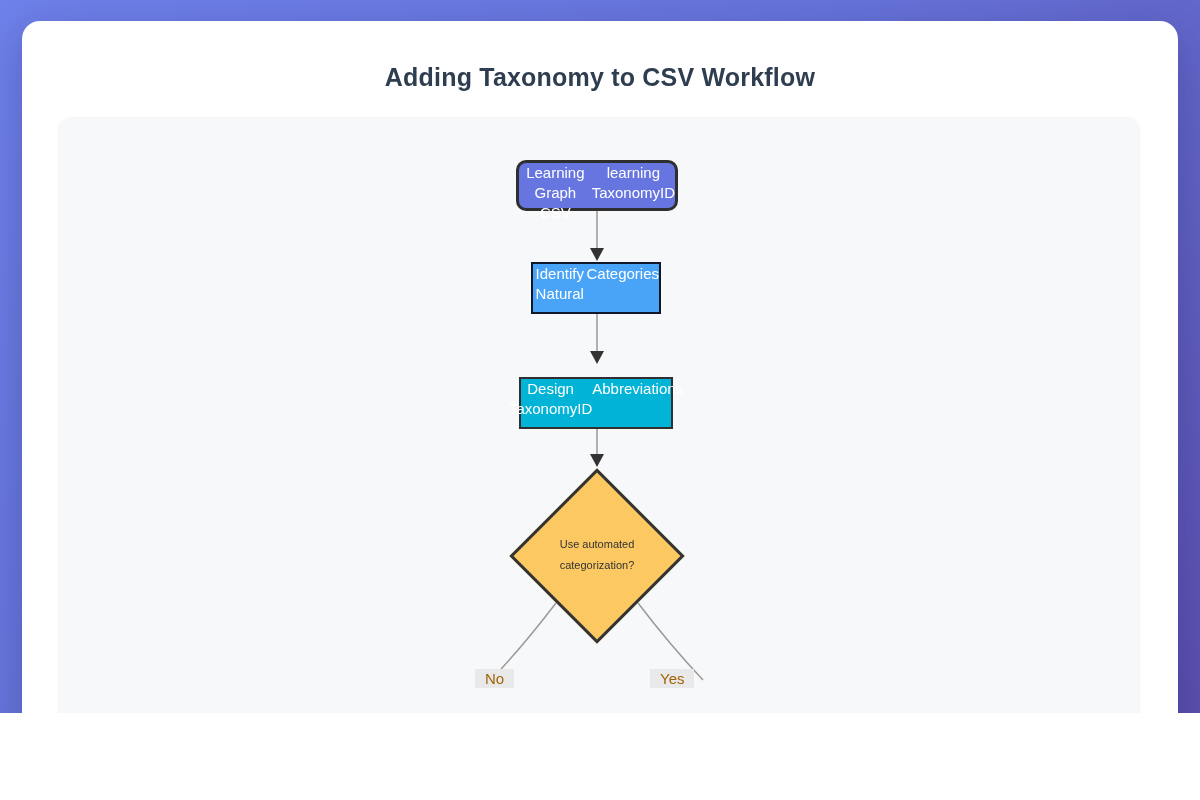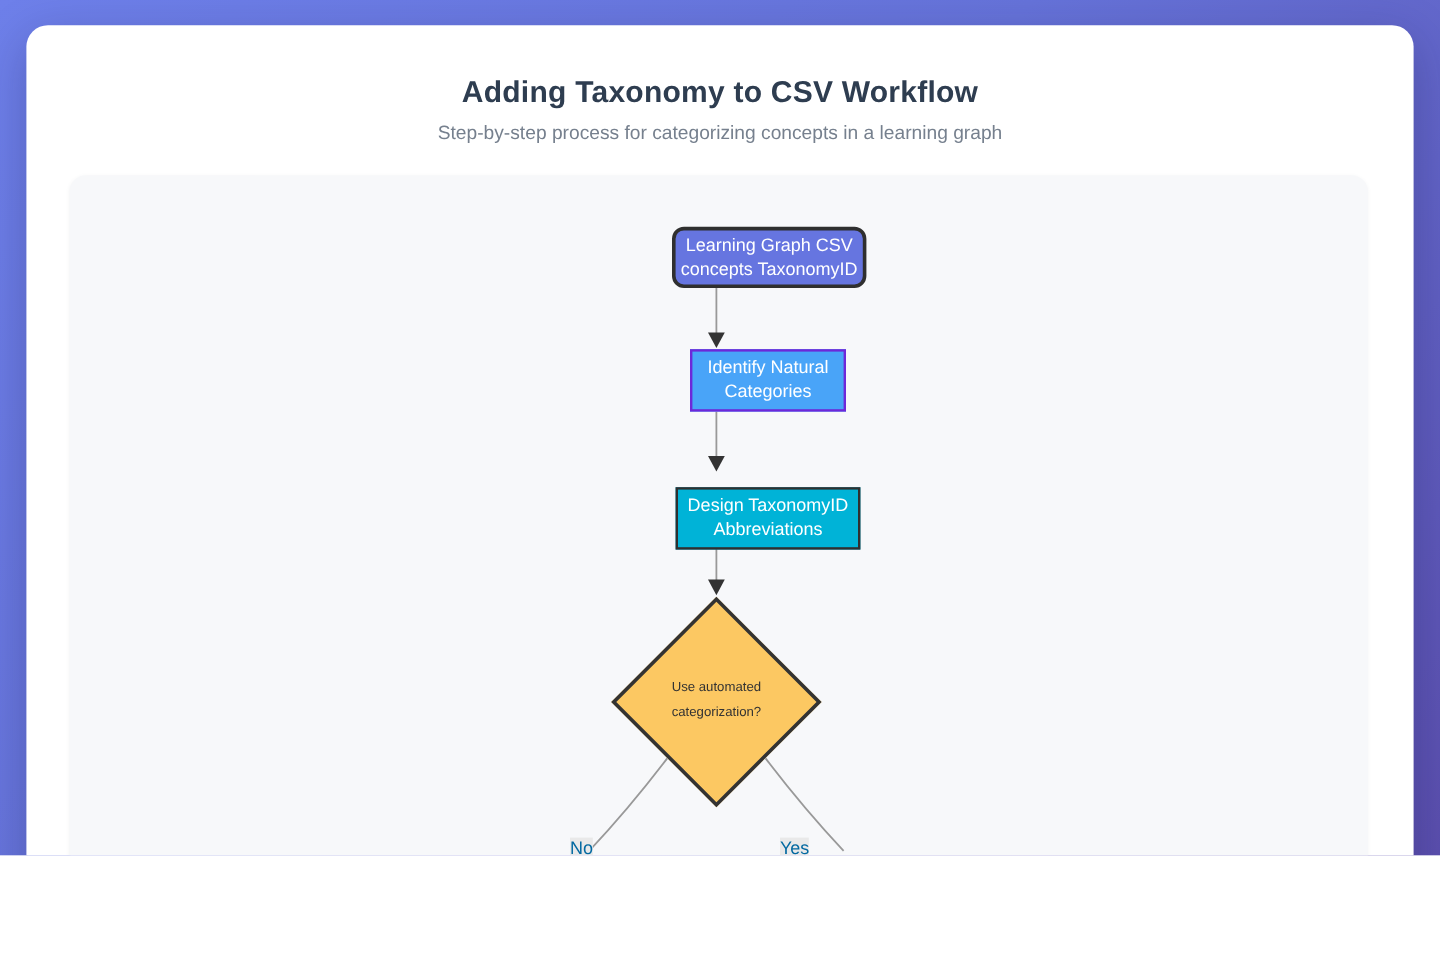--- a/index.html
+++ b/index.html
@@ -44,38 +44,37 @@
     height: 980px;
     background: #f7f8fa;
     border-radius: 14px;
     box-shadow: 0 1px 3px rgba(100,110,130,0.08);
   }
   .flow { position: absolute; left: 0; top: 0; width: 1082px; height: 980px; }
   svg.edges { position: absolute; left: 0; top: 0; pointer-events: none; }
   .node {
     position: absolute;
     display: flex;
-    flex-direction: column;
+    flex-direction: row;
     justify-content: center;
     text-align: center;
     color: #ffffff;
     font-size: 15px;
     line-height: 20px;
-    margin-left: 44px;
   }
   .node-start {
     left: 458px; top: 43px; width: 162px; height: 51px;
     background: #6675e0;
     border: 3px solid #2f2f2f;
     border-radius: 10px;
   }
   .node-identify {
     left: 473px; top: 145px; width: 130px; height: 52px;
     background: #49a4f8;
-    border: 2px solid #6d28d9;
+    border: 2px solid #0f172a;
     justify-content: center;
   }
   .node-design {
     left: 461px; top: 260px; width: 154px; height: 52px;
     background: #00b3d7;
     border: 2px solid #2f2f2f;
   }
   .diamond-shape {
     position: absolute;
     left: 477px; top: 377px;
@@ -88,36 +87,35 @@
     position: absolute;
     left: 459px; top: 417px; width: 160px;
     text-align: center;
     font-size: 11px;
     line-height: 21px;
     color: #333333;
   }
   .edge-label {
     position: absolute;
     background: #e9e9e9;
-    color: #0369a1;
+    color: #a16207;
     font-size: 15px;
-    padding: 1px 0;
+    padding: 1px 10px;
   }
   .edge-label-no  { left: 417px; top: 552px; }
   .edge-label-yes { left: 592px; top: 552px; }
 </style>
 </head>
 <body>
 
 <div class="viewport">
   <div class="card">
 
     <div class="header">
       <div class="title">Adding Taxonomy to CSV Workflow</div>
-      <div class="subtitle">Step-by-step process for categorizing concepts in a learning graph</div>
     </div>
 
     <div class="panel">
       <div class="flow">
 
         <svg class="edges" width="1082" height="620" viewBox="0 0 1082 620">
 
           <line x1="539" y1="94" x2="539" y2="133" stroke="#999999" stroke-width="1.5"></line>
           <path d="M532,131 L546,131 L539,144 Z" fill="#333333"></path>
 
@@ -127,21 +125,21 @@
           <line x1="539" y1="300" x2="539" y2="339" stroke="#999999" stroke-width="1.5"></line>
           <path d="M532,337 L546,337 L539,350 Z" fill="#333333"></path>
 
           <path d="M498,486 Q466,528 433,563" stroke="#999999" stroke-width="1.5" fill="none"></path>
 
           <path d="M580,486 Q612,528 645,563" stroke="#999999" stroke-width="1.5" fill="none"></path>
         </svg>
 
         <div class="node node-start">
           <span>Learning Graph CSV</span>
-          <span>concepts TaxonomyID</span>
+          <span>learning TaxonomyID</span>
         </div>
 
         <div class="node node-identify">
           <span>Identify Natural</span>
           <span>Categories</span>
         </div>
 
         <div class="node node-design">
           <span>Design TaxonomyID</span>
           <span>Abbreviations</span>

